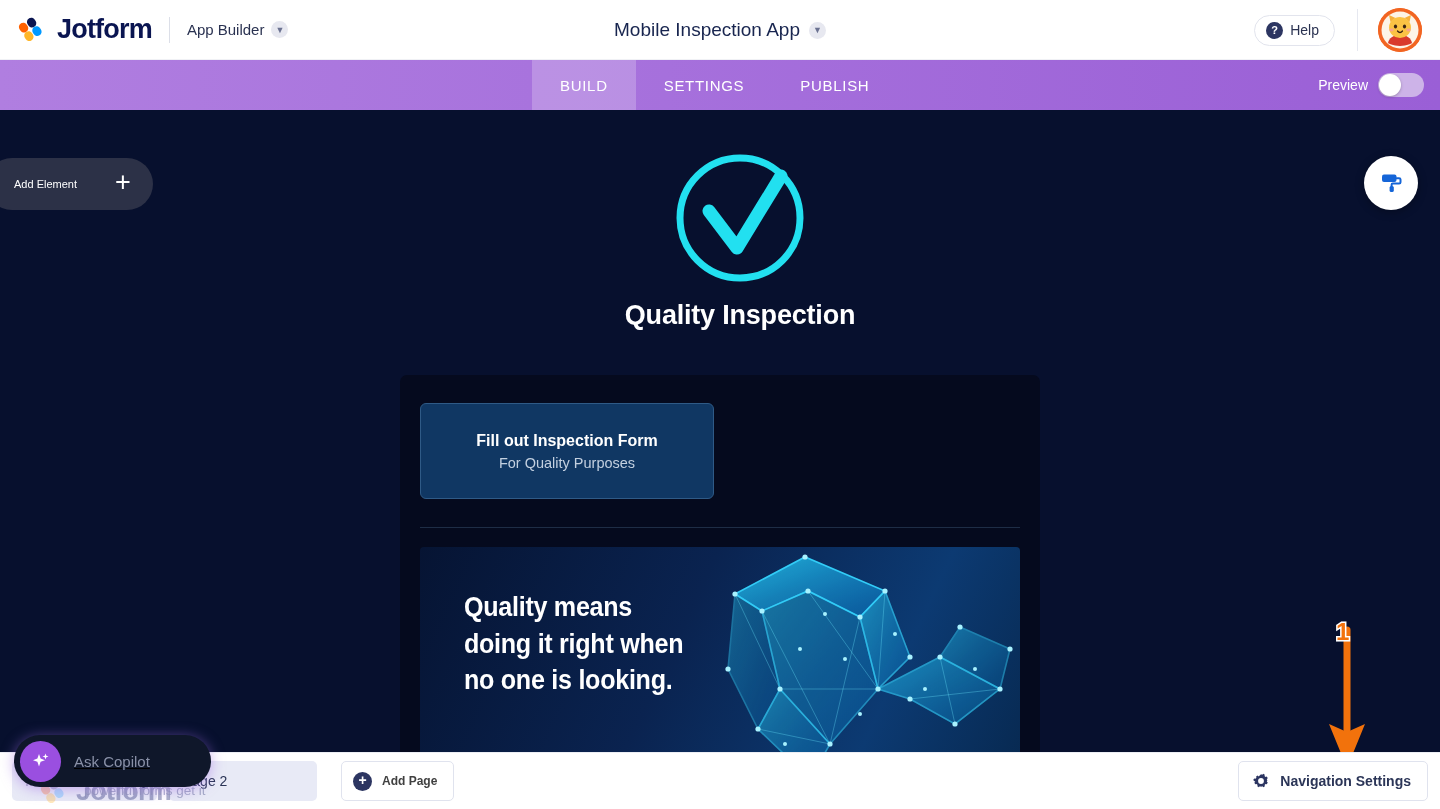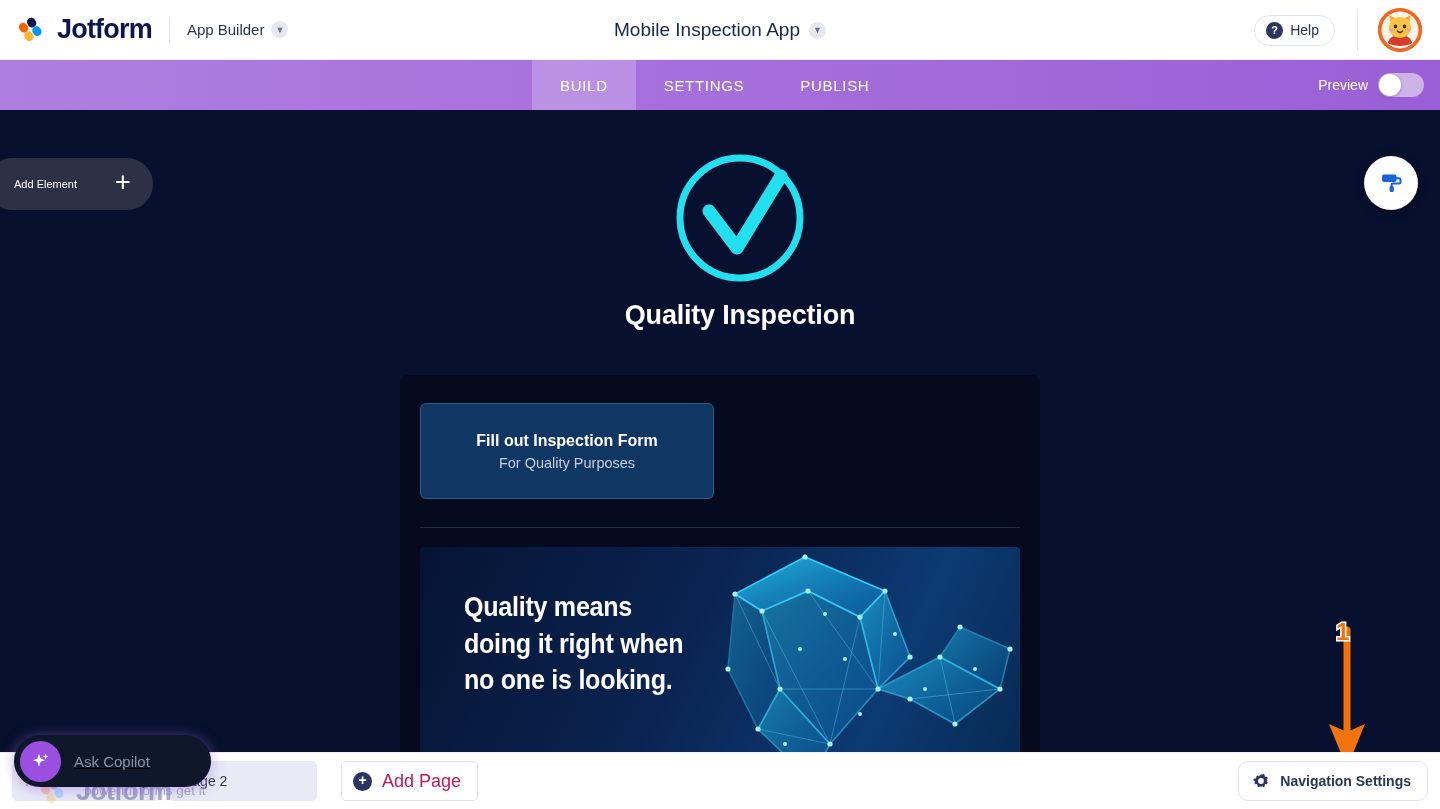--- a/index.html
+++ b/index.html
@@ -231,29 +231,29 @@
   .page-kebab {
     position: absolute; right: 12px; display: flex; flex-direction: column;
     gap: 2px; align-items: center;
   }
   .page-kebab i { width: 3px; height: 3px; border-radius: 50%; background: #3a4262; display: block; }
   .add-page {
     margin-left: 12px; height: 40px; border: 1px solid #e0e3ee;
     border-radius: 5px; background: #fff; display: flex; align-items: center;
     padding: 0 16px 0 11px; gap: 10px; cursor: pointer;
   }
-  .add-page .nm { font-size: 18px; color: #be185d; font-weight: normal; }
+  .add-page .nm { font-size: 12px; color: #404040; font-weight: bold; }
   .circ-plus {
     width: 19px; height: 19px; border-radius: 50%; background: #2c3561;
     color: #fff; font-size: 14px; line-height: 17px; text-align: center;
     font-weight: bold;
   }
   .nav-settings {
     position: absolute; right: 12px; height: 40px;
-    border: 1px solid #e0e3ee; border-radius: 10px; background: #fff;
+    border: 1px solid #e0e3ee; border-radius: 5px; background: #fff;
     display: flex; align-items: center; padding: 0 16px 0 13px; gap: 10px;
     cursor: pointer;
     margin-left: 18px;
   }
   .nav-settings .nm { font-size: 14px; color: #2b3557; font-weight: bold; }
   .br-div {
     position: absolute; right: 200px; width: 1px; height: 28px; background: #e9ebf2;
   }
   .watermark {
     position: absolute; left: 40px; bottom: 2px; z-index: 3;

